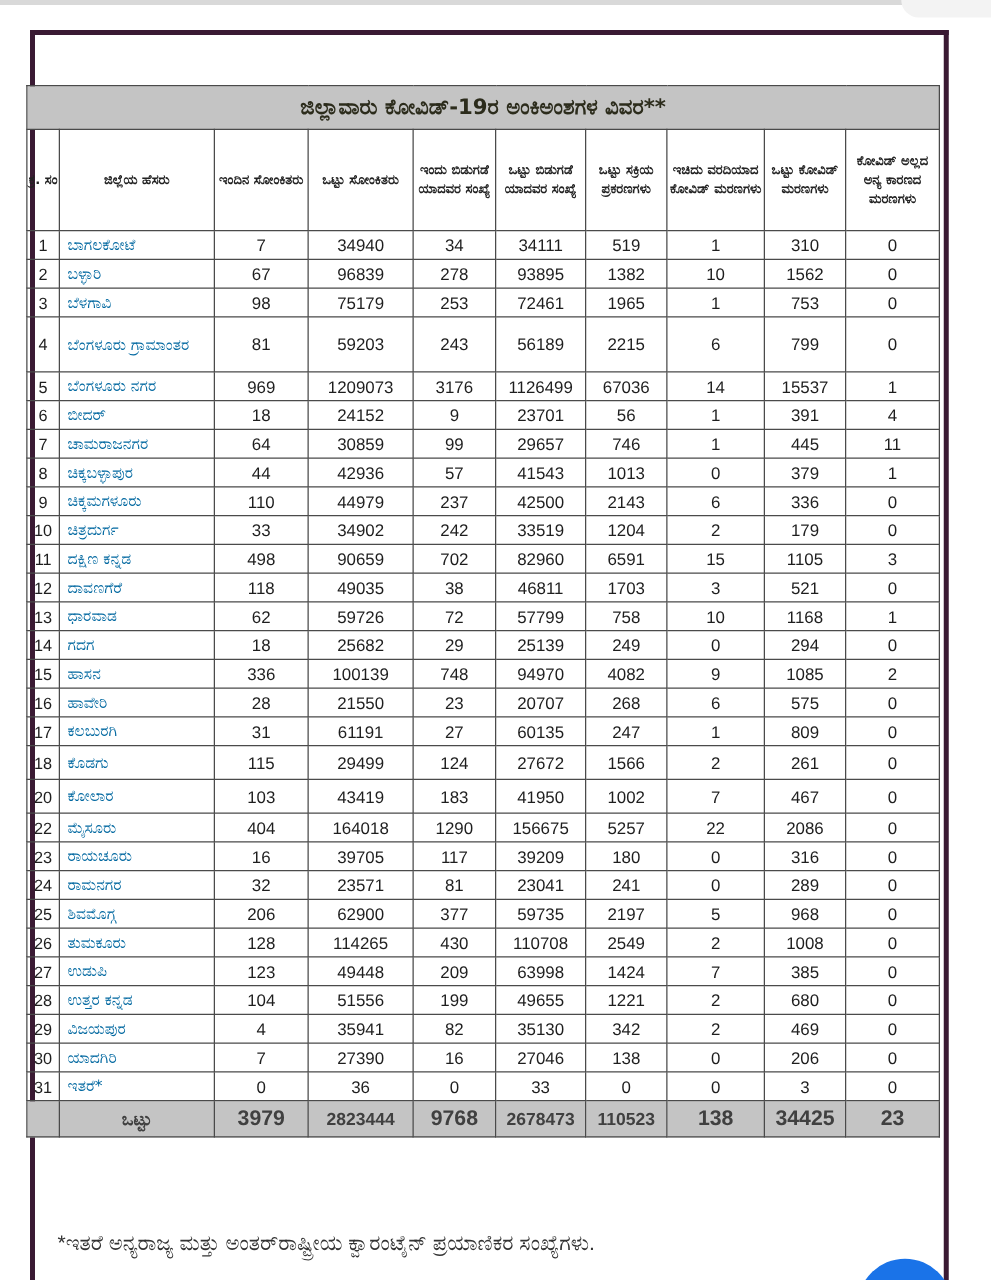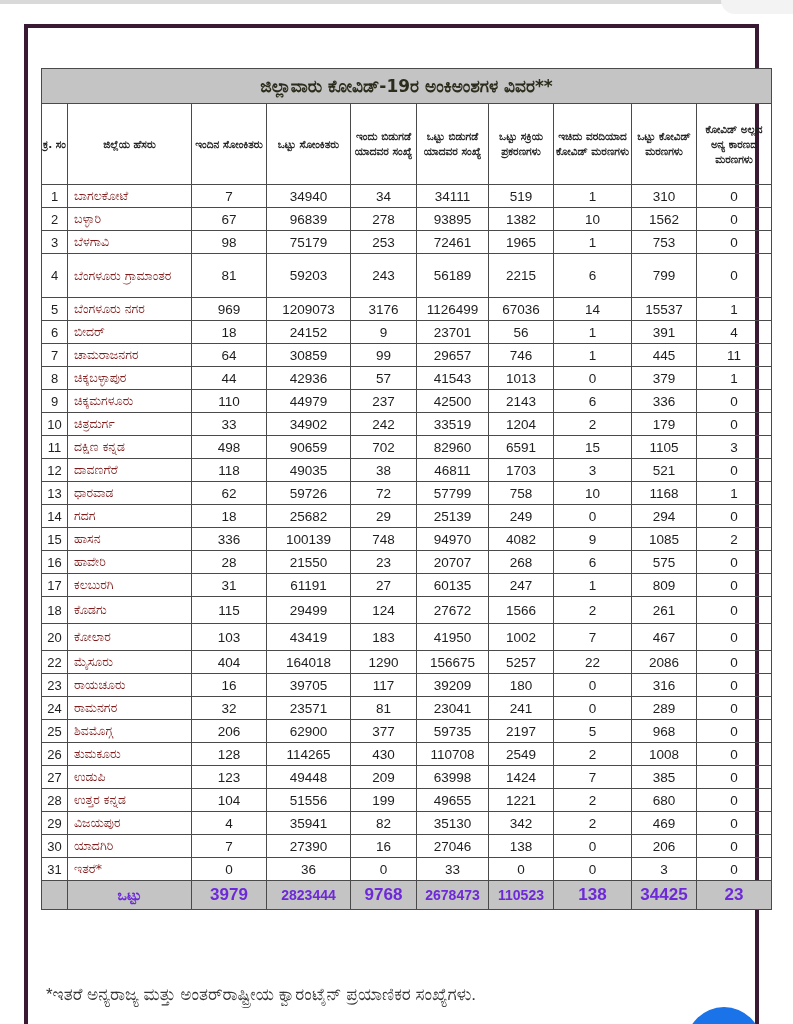--- a/index.html
+++ b/index.html
@@ -18,45 +18,45 @@
     }
     .frame {
       position: absolute; left: 24px; top: 24px; width: 735px; height: 1010px;
       border-top: 4px solid #3a1a33;
       border-left: 4px solid #3a1a33;
       border-right: 4px solid #3a1a33;
       box-sizing: border-box;
       background: #ffffff;
     }
     .table-wrap {
-      position: absolute; left: 41px; top: 68px; width: 730px;
+      position: absolute; left: 21px; top: 68px; width: 730px;
     }
     table {
       border-collapse: collapse; width: 730px; table-layout: fixed;
       color: #1e1e1e;
     }
     td, th {
       border: 1px solid #4a4a4a; padding: 0; text-align: center;
       vertical-align: middle; font-weight: normal;
     }
     .title-cell {
       background: #c4c4c4; height: 34px; font-size: 17px; font-weight: bold;
       color: #2c2c1c; font-family: "DejaVu Sans", sans-serif;
     }
     th.hcell {
       font-family: "DejaVu Sans", sans-serif; font-size: 10.5px; line-height: 15px;
       height: 80px; color: #222; font-weight: bold;
     }
     td { font-size: 13.5px; height: 22px; }
-    td.name { text-align: left; padding-left: 6px; font-family: "DejaVu Sans", sans-serif; font-size: 12.5px; color: #7f1d1d; }
+    td.name { text-align: left; padding-left: 6px; font-family: "DejaVu Sans", sans-serif; font-size: 12.5px; color: #0369a1; }
     td.sn { font-size: 13px; }
     tr.tall td { height: 43px; }
     tr.mid td { height: 26px; }
     tr.total td {
-      background: #c4c4c4; height: 28px; font-weight: bold; font-size: 17px; color: #6d28d9;
+      background: #c4c4c4; height: 28px; font-weight: bold; font-size: 17px; color: #404040;
     }
     tr.total td.small { font-size: 14px; }
     .footnote {
       position: absolute; left: 46px; top: 985px; font-size: 17px; color: #333;
       font-family: Liberation Sans, sans-serif;
     }
     .fab {
       position: absolute; left: 686px; top: 1007px; width: 76px; height: 76px;
       border-radius: 50%; background: #1a73e8;
     }

